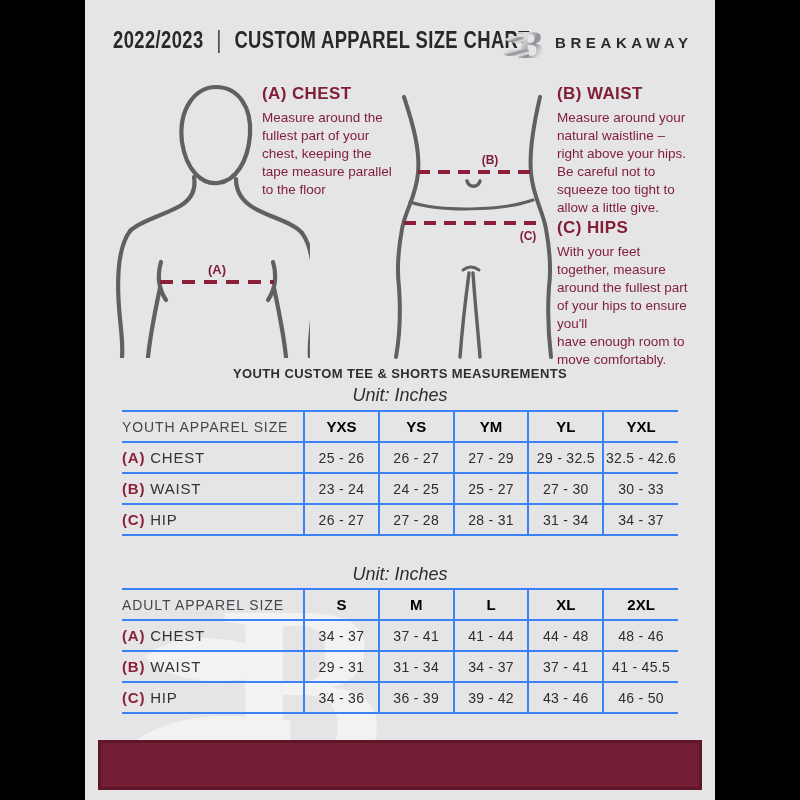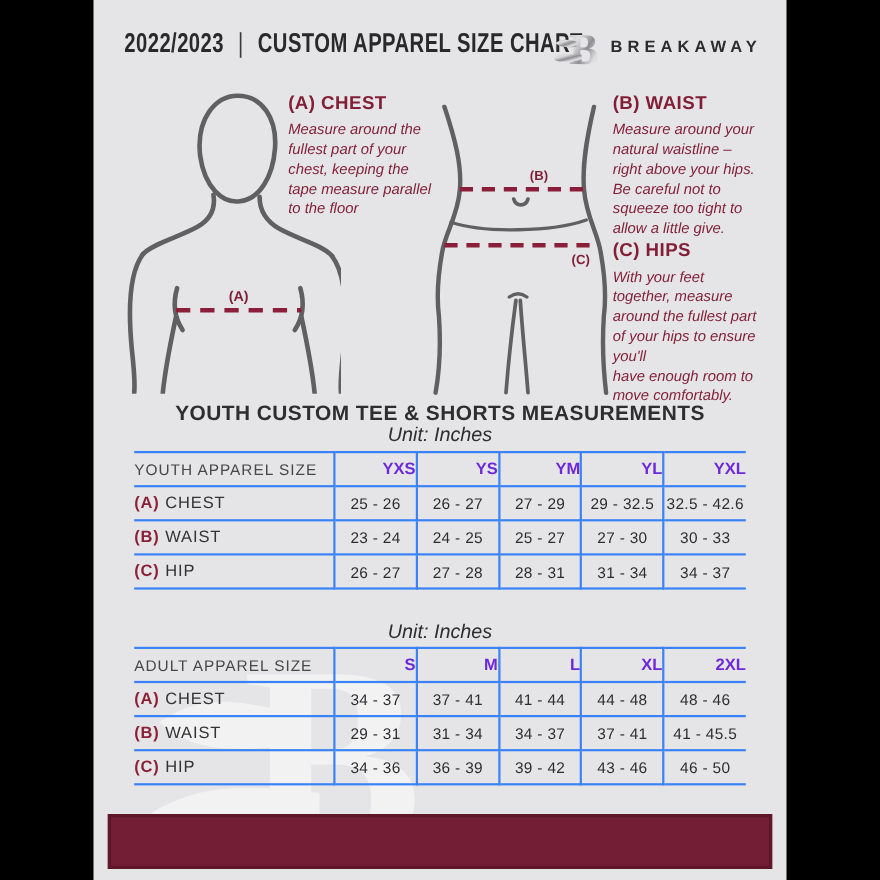--- a/index.html
+++ b/index.html
@@ -24,44 +24,44 @@
     position:absolute;left:470px;top:12px;font-weight:700;font-size:15px;
     letter-spacing:4.6px;color:#2c2c2e;white-space:nowrap;
   }
   
   .fig{position:absolute;}
   .g-head{
     position:absolute;font-weight:800;font-size:17px;color:#821f36;letter-spacing:0.4px;
     white-space:nowrap;
   }
   .g-desc{
-    position:absolute;font-style:italic;font-size:13.5px;line-height:1.33;color:#82203a;
+    position:absolute;font-size:13.5px;line-height:1.33;color:#82203a;
     white-space:pre-line;
   }
   
   .sec-title{
     position:absolute;left:37px;width:556px;text-align:center;
-    font-weight:700;font-size:19px;color:#2e2e30;letter-spacing:0.4px;
+    font-weight:700;font-size:13px;color:#2e2e30;letter-spacing:0.4px;
   }
   .sec-unit{
     position:absolute;left:37px;width:556px;text-align:center;
     font-style:italic;font-size:18px;color:#2e2e30;
   }
   
   table.size{
     position:absolute;left:37px;width:556px;border-collapse:collapse;table-layout:fixed;
     background:transparent;z-index:2;
   }
   table.size td{
     border:2px solid #3b82f6;height:29px;padding:0;vertical-align:middle;
   }
   table.size td:first-child{border-left:0;width:181px;}
   table.size td:last-child{border-right:0;}
   td.firsthead{padding-left:28px;font-size:14px;color:#47474a;letter-spacing:0.9px;}
-  td.sizehead{font-weight:700;font-size:15px;color:#6d28d9;text-align:right;}
+  td.sizehead{font-weight:700;font-size:15px;color:#000000;text-align:center;}
   td.labelcell{padding-left:28px;font-size:15px;color:#333335;letter-spacing:0.8px;}
   td.valcell{font-size:14px;color:#2d2d2f;text-align:center;letter-spacing:0.3px;}
   .prefix{color:#8a2137;font-weight:700;margin-right:5px;}
   
   .footer-bar{
     position:absolute;left:13px;top:740px;width:604px;height:50px;
     background:#731e35;border:3px solid #5e1729;box-sizing:border-box;z-index:3;
   }
   .watermark{position:absolute;left:48px;top:546px;z-index:1;opacity:0.5;}
 </style>

